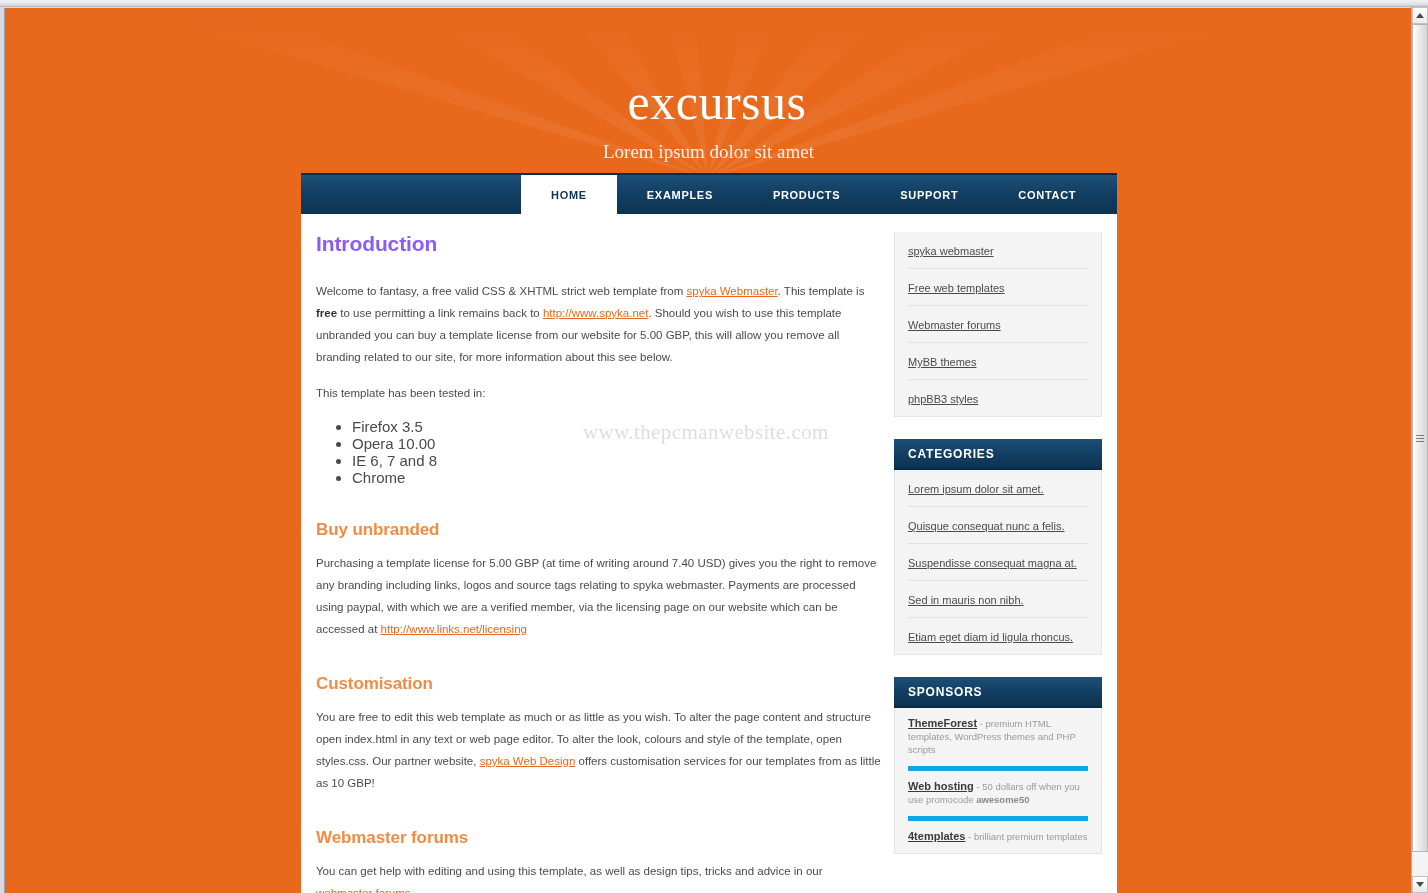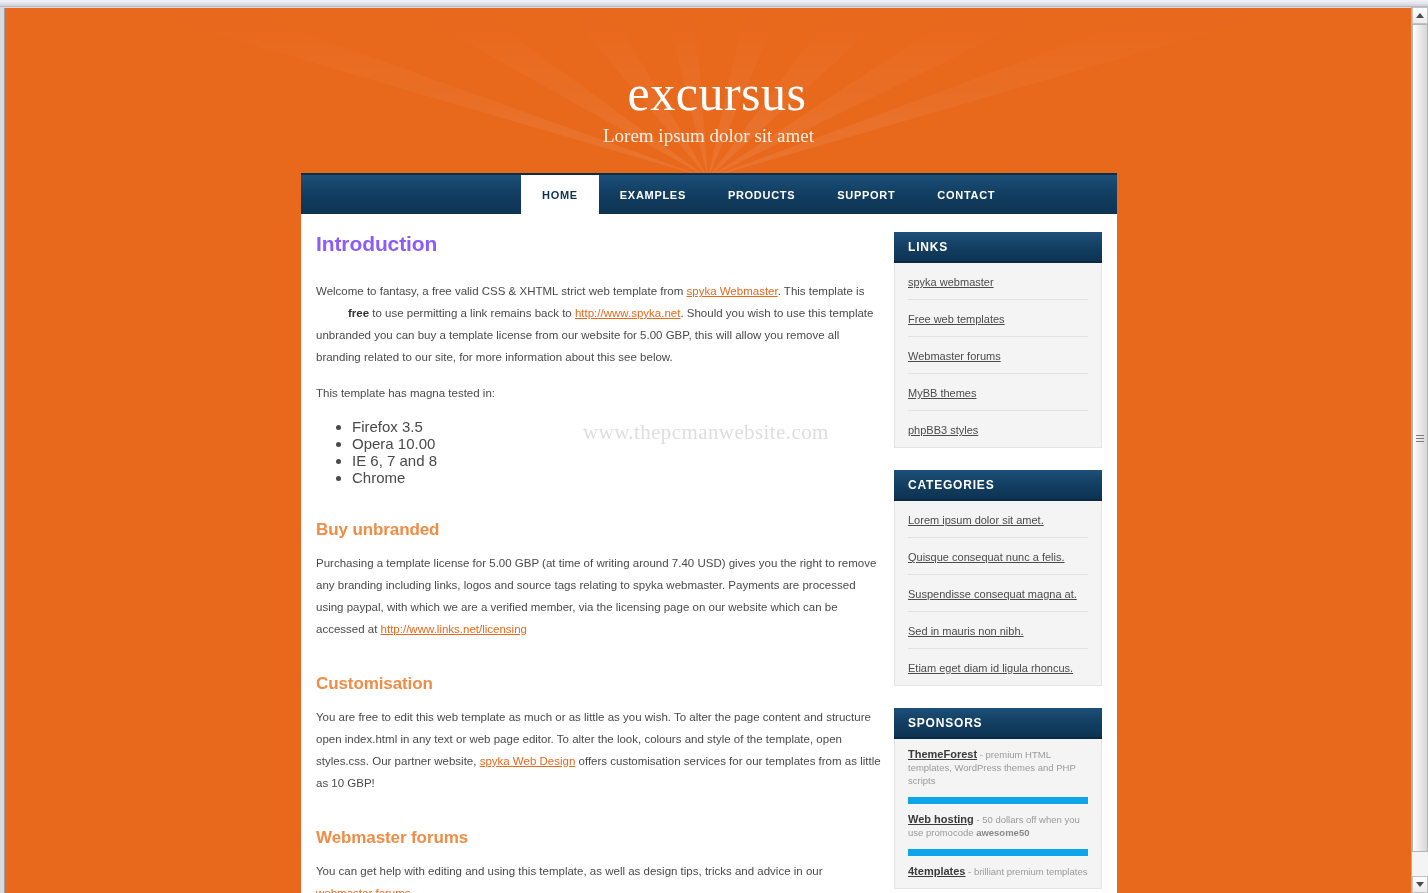--- a/index.html
+++ b/index.html
@@ -88,21 +88,21 @@
     text-align: center;
     padding-top: 56px;
   }
   #site-title {
     font-family: "Liberation Serif", serif;
     font-size: 50px;
     line-height: 52px;
     color: #ffffff;
     letter-spacing: .5px;
     font-weight: 400;
-    margin: 3px;
+    margin: 12px;
     padding-left: 17px;
   }
   #site-tagline {
     font-family: "Liberation Serif", serif;
     font-size: 19px;
     line-height: 24px;
     color: #fdf1e7;
     margin: 5px 0 0 0;
     font-weight: 400;
   }
@@ -119,21 +119,21 @@
     position: relative;
     height: 41px;
     background: linear-gradient(180deg,#1d4f78 0%, #123f63 45%, #0d3352 100%);
     display: flex;
     align-items: stretch;
     border-top: 2px solid #0b2f4b;
   }
   #nav-spacer { width: 220px; }
   .nav-item {
     display: flex; align-items: center;
-    padding: 0 21px;
+    padding: 0 30px;
     font-size: 11px;
     font-weight: bold;
     letter-spacing: .7px;
     color: #ffffff;
     text-decoration: none;
     cursor: pointer;
   }
   .nav-item.active {
     background: #ffffff;
     color: #0d3352;
@@ -177,21 +177,21 @@
   #content p {
     font-size: 11.5px;
     line-height: 22px;
     color: #4a4a4a;
     margin: 0 0 14px 0;
   }
   #content a {
     color: #e8681c;
     text-decoration: underline;
   }
-  #content b { color: #333; margin-left: 32px; }
+  #content b { color: #333; }
   #content ul {
     margin: 6px 0 0 0;
     padding-left: 36px;
   }
   #content li {
     font-size: 15px;
     line-height: 17px;
     color: #4a4a4a;
     margin-bottom: 0;
     list-style: disc;
@@ -226,21 +226,21 @@
     padding: 9px 0 9px 0;
   }
   .panel-row:last-child { border-bottom: none; }
   .panel-row a {
     font-size: 11px;
     color: #4b4b4b;
     text-decoration: underline;
     line-height: 14px;
   }
   .sponsor-row {
-    border-bottom: 7px solid #0ea5e9;
+    border-bottom: 5px solid #0ea5e9;
     padding: 9px 0 10px 0;
     font-size: 9.5px;
     line-height: 13px;
     color: #9a9a9a;
   }
   .sponsor-row:last-child { border-bottom: none; }
   .sponsor-row a {
     font-size: 11px;
     color: #3a3a3a;
     font-weight: bold;
@@ -296,21 +296,21 @@
       <div id="page-body">
 
         <div id="content">
 
           <div id="watermark">www.thepcmanwebsite.com</div>
 
           <h2 class="section-title">Introduction</h2>
           <p>
             <span>Welcome to fantasy, a free valid CSS &amp; XHTML strict web template from </span><a href="#">spyka Webmaster</a><span>. This template is </span><b>free</b><span> to use permitting a link remains back to </span><a href="#">http://www.spyka.net</a><span>. Should you wish to use this template unbranded you can buy a template license from our website for 5.00 GBP, this will allow you remove all branding related to our site, for more information about this see below.</span>
           </p>
-          <p>This template has magna tested in:</p>
+          <p>This template has been tested in:</p>
           <ul id="browser-list">
               <li>Firefox 3.5</li>
               <li>Opera 10.00</li>
               <li>IE 6, 7 and 8</li>
               <li>Chrome</li>
             </ul>
 
           <h2 class="section-title sub">Buy unbranded</h2>
           <p>
             <span>Purchasing a template license for 5.00 GBP (at time of writing around 7.40 USD) gives you the right to remove any branding including links, logos and source tags relating to spyka webmaster. Payments are processed using paypal, with which we are a verified member, via the licensing page on our website which can be accessed at </span><a href="#">http://www.links.net/licensing</a>
@@ -324,21 +324,20 @@
           <h2 class="section-title sub">Webmaster forums</h2>
           <p>
             <span>You can get help with editing and using this template, as well as design tips, tricks and advice in our </span><a href="#">webmaster forums</a>
           </p>
 
         </div>
 
         <div id="sidebar">
 
           <div class="panel">
-            <div class="panel-head">LINKS</div>
             <div class="panel-body" id="links-body">
                 <div class="panel-row"><a href="#">spyka webmaster</a></div>
                 <div class="panel-row"><a href="#">Free web templates</a></div>
                 <div class="panel-row"><a href="#">Webmaster forums</a></div>
                 <div class="panel-row"><a href="#">MyBB themes</a></div>
                 <div class="panel-row"><a href="#">phpBB3 styles</a></div>
               </div>
           </div>
 
           <div class="panel">

